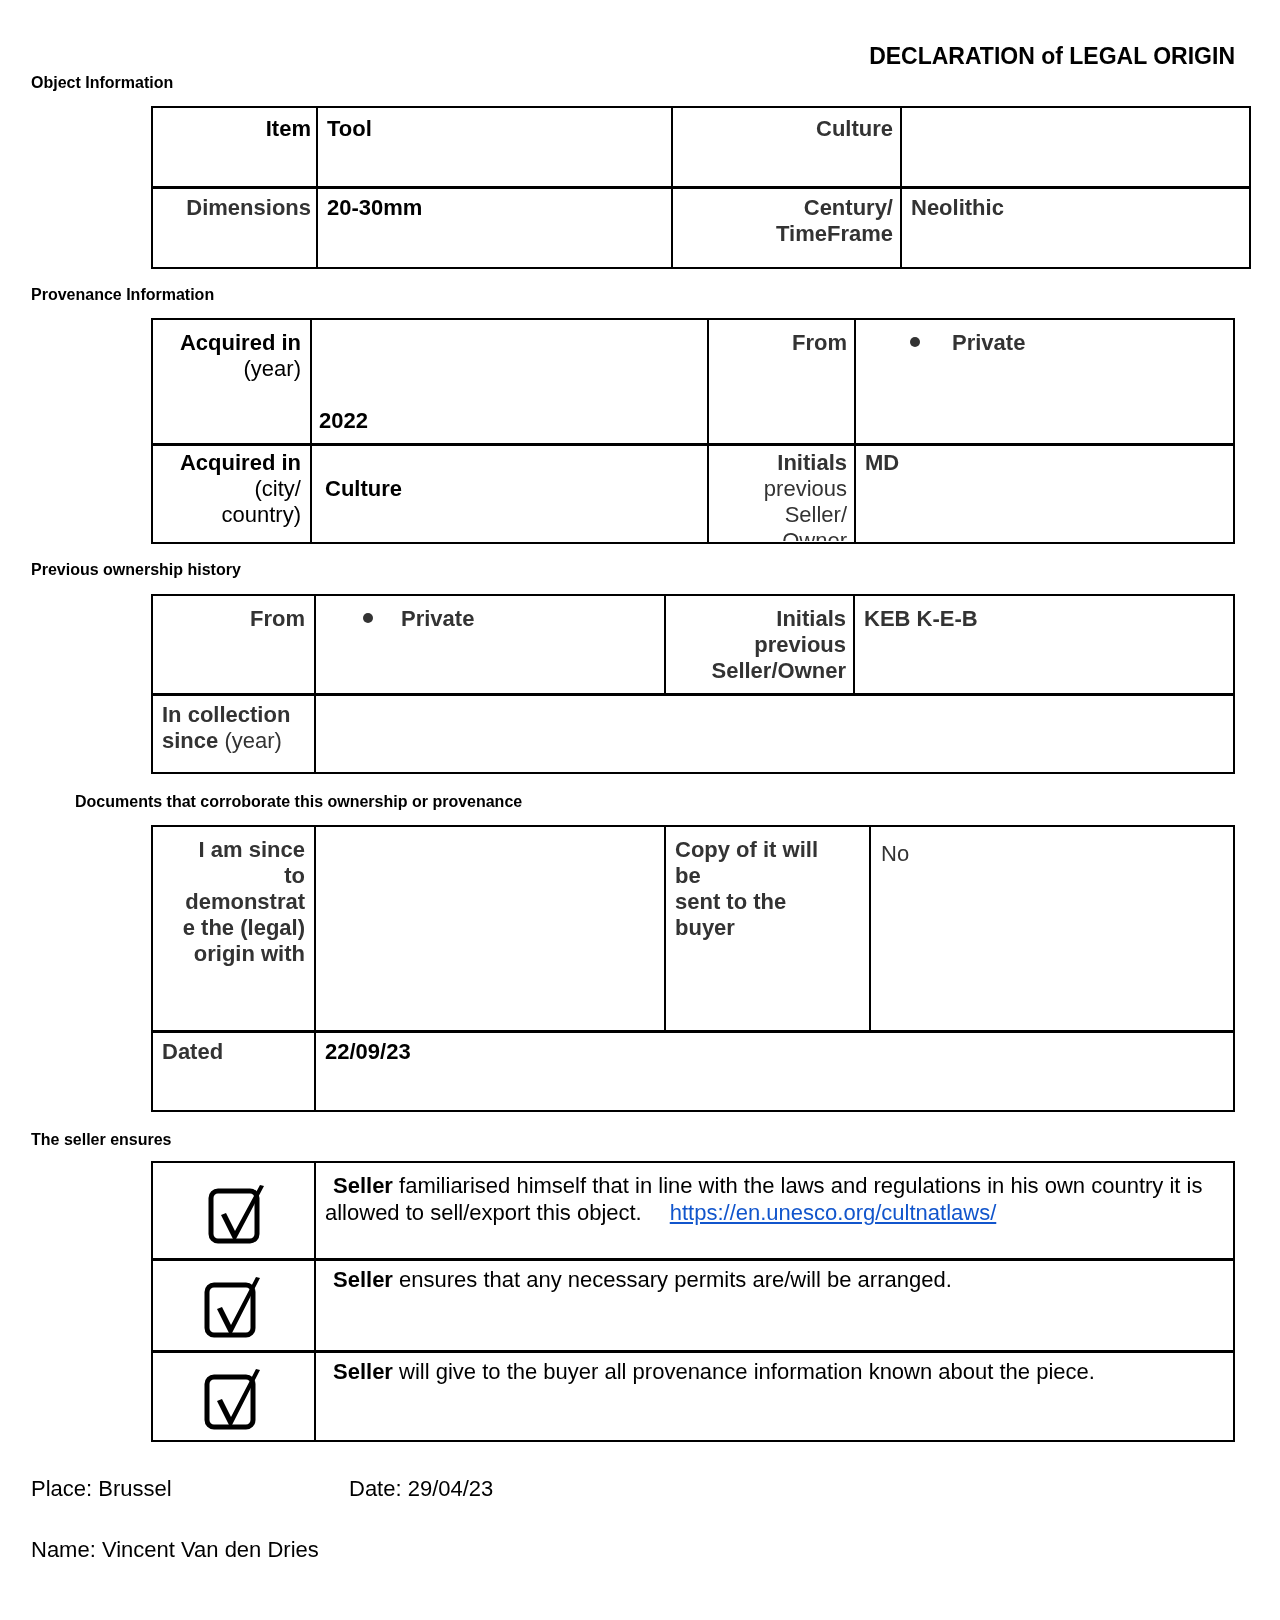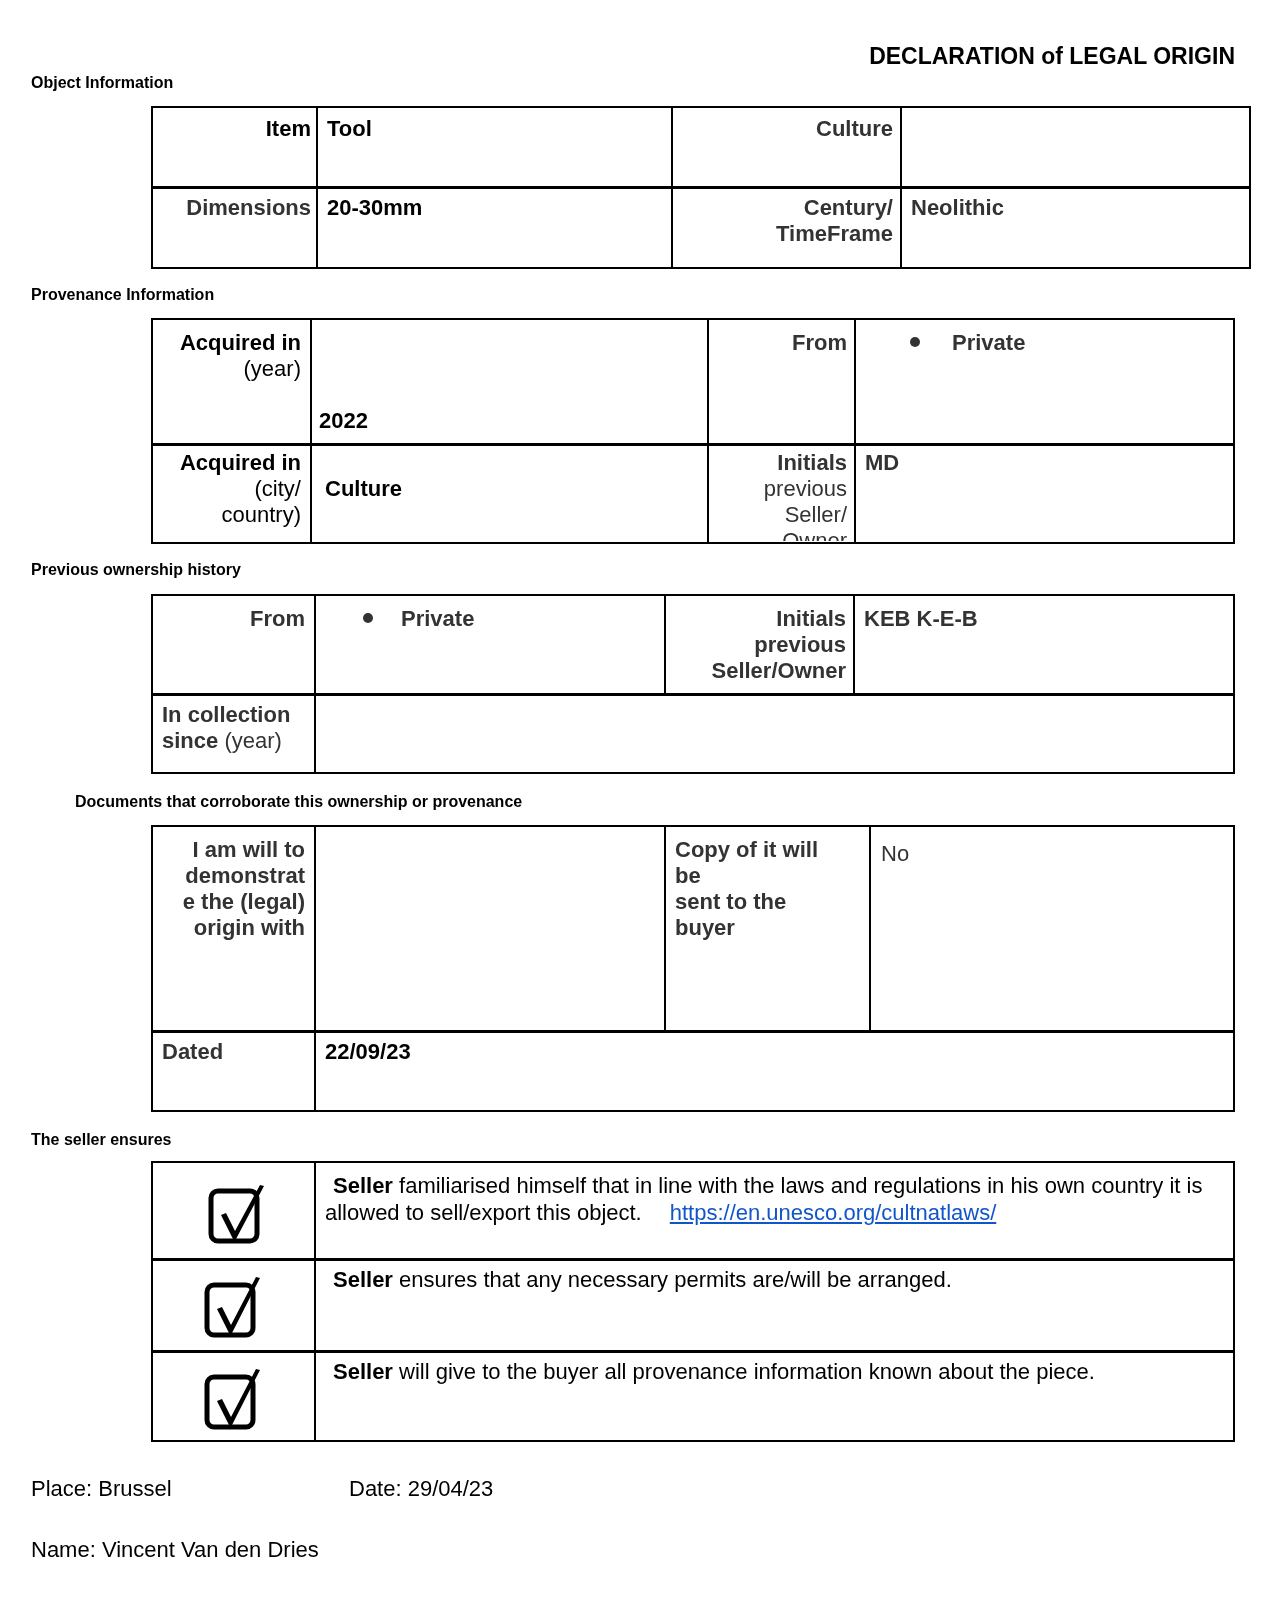--- a/index.html
+++ b/index.html
@@ -127,21 +127,21 @@
 
 <div class="abs heading" style="left:31px; top:793px;margin-left:44px;">Documents that corroborate this ownership or provenance</div>
 
 <div class="tbl" style="left:151px; top:825px; width:1084px; height:287px;">
   <div class="hline" style="left:0; top:203px; width:100%;"></div>
   <div class="vline" style="left:161px; top:0; height:100%;"></div>
   <div class="vline" style="left:511px; top:0; height:204px;"></div>
   <div class="vline" style="left:716px; top:0; height:204px;"></div>
 
   <div class="cell lbl right" style="left:0; top:10px; width:152px;">
-    <div>I am will to</div>
+    <div>I am since to</div>
     <div>demonstrat</div>
     <div>e the (legal)</div>
     <div>origin with</div>
   </div>
 
   <div class="cell lbl" style="left:522px; top:10px; width:190px;">
     <div>Copy of it will</div>
     <div>be</div>
     <div>sent to the</div>
     <div>buyer</div>

